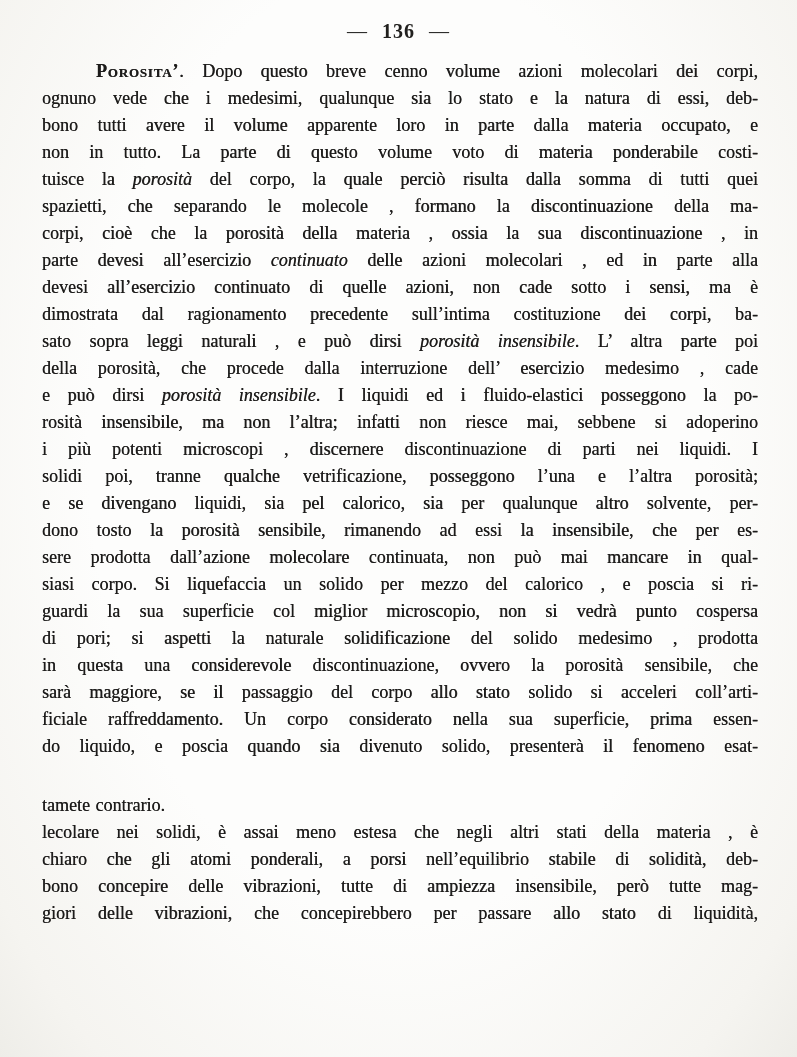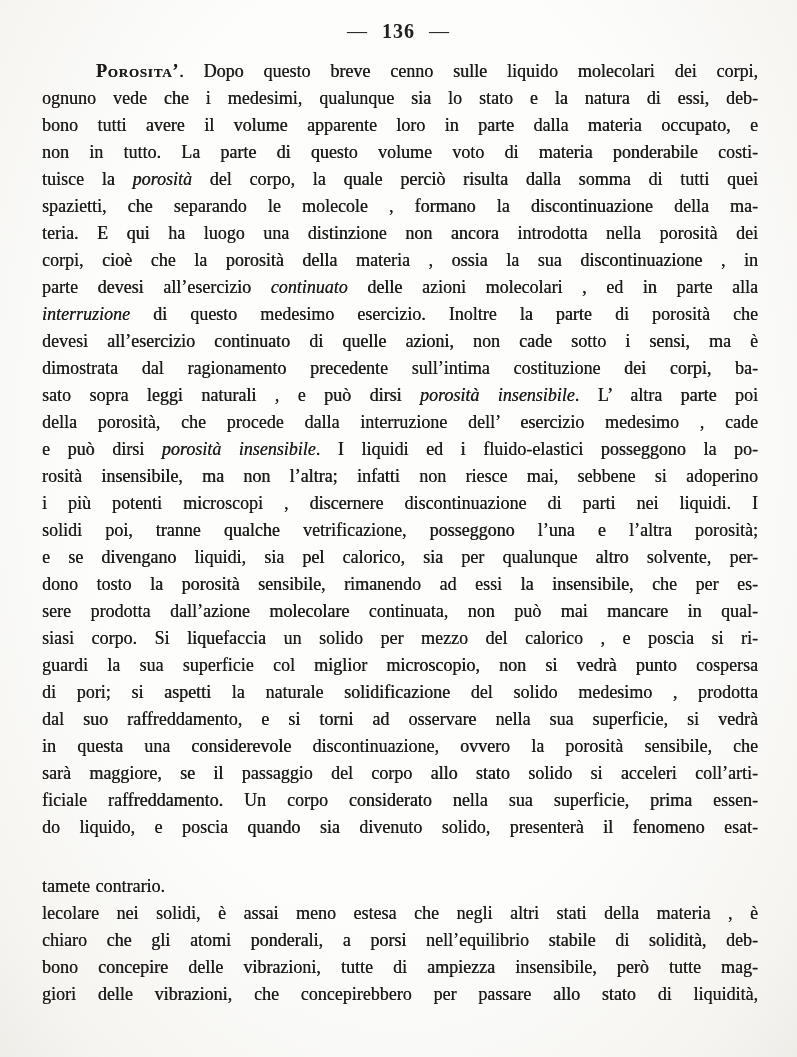--- a/index.html
+++ b/index.html
@@ -52,45 +52,42 @@
   .i { font-style: italic; }
 </style>
 </head>
 <body>
 
 <div class="page">
   <div class="running-head">
     <span class="dash">—</span><span>136</span><span class="dash">—</span>
   </div>
   <div class="text-block">
-      <div class="line indent"><span class="sc">Porosita’</span><span>. Dopo questo breve cenno sulle liquido molecolari dei corpi,</span></div>
+      <div class="line indent"><span class="sc">Porosita’</span><span>. Dopo questo breve cenno volume azioni molecolari dei corpi,</span></div>
       <div class="line"><span>ognuno vede che i medesimi, qualunque sia lo stato e la natura di essi, deb-</span></div>
       <div class="line"><span>bono tutti avere il volume apparente loro in parte dalla materia occupato, e</span></div>
       <div class="line"><span>non in tutto. La parte di questo volume voto di materia ponderabile costi-</span></div>
       <div class="line"><span>tuisce la </span><span class="i">porosità</span><span> del corpo, la quale perciò risulta dalla somma di tutti quei</span></div>
       <div class="line"><span>spazietti, che separando le molecole , formano la discontinuazione della ma-</span></div>
-      <div class="line"><span>teria. E qui ha luogo una distinzione non ancora introdotta nella porosità dei</span></div>
       <div class="line"><span>corpi, cioè che la porosità della materia , ossia la sua discontinuazione , in</span></div>
       <div class="line"><span>parte devesi all’esercizio </span><span class="i">continuato</span><span> delle azioni molecolari , ed in parte alla</span></div>
-      <div class="line"><span class="i">interruzione</span><span> di questo medesimo esercizio. Inoltre la parte di porosità che</span></div>
       <div class="line"><span>devesi all’esercizio continuato di quelle azioni, non cade sotto i sensi, ma è</span></div>
       <div class="line"><span>dimostrata dal ragionamento precedente sull’intima costituzione dei corpi, ba-</span></div>
       <div class="line"><span>sato sopra leggi naturali , e può dirsi </span><span class="i">porosità insensibile</span><span>. L’ altra parte poi</span></div>
       <div class="line"><span>della porosità, che procede dalla interruzione dell’ esercizio medesimo , cade</span></div>
       <div class="line"><span>e può dirsi </span><span class="i">porosità insensibile</span><span>. I liquidi ed i fluido-elastici posseggono la po-</span></div>
       <div class="line"><span>rosità insensibile, ma non l’altra; infatti non riesce mai, sebbene si adoperino</span></div>
       <div class="line"><span>i più potenti microscopi , discernere discontinuazione di parti nei liquidi. I</span></div>
       <div class="line"><span>solidi poi, tranne qualche vetrificazione, posseggono l’una e l’altra porosità;</span></div>
       <div class="line"><span>e se divengano liquidi, sia pel calorico, sia per qualunque altro solvente, per-</span></div>
       <div class="line"><span>dono tosto la porosità sensibile, rimanendo ad essi la insensibile, che per es-</span></div>
       <div class="line"><span>sere prodotta dall’azione molecolare continuata, non può mai mancare in qual-</span></div>
       <div class="line"><span>siasi corpo. Si liquefaccia un solido per mezzo del calorico , e poscia si ri-</span></div>
       <div class="line"><span>guardi la sua superficie col miglior microscopio, non si vedrà punto cospersa</span></div>
       <div class="line"><span>di pori; si aspetti la naturale solidificazione del solido medesimo , prodotta</span></div>
-      <div class="line"><span>dal suo raffreddamento, e si torni ad osservare nella sua superficie, si vedrà</span></div>
       <div class="line"><span>in questa una considerevole discontinuazione, ovvero la porosità sensibile, che</span></div>
       <div class="line"><span>sarà maggiore, se il passaggio del corpo allo stato solido si acceleri coll’arti-</span></div>
       <div class="line"><span>ficiale raffreddamento. Un corpo considerato nella sua superficie, prima essen-</span></div>
       <div class="line"><span>do liquido, e poscia quando sia divenuto solido, presenterà il fenomeno esat-</span></div>
       <div class="line last"><span>tamete contrario.</span></div>
       <div class="line"><span>lecolare nei solidi, è assai meno estesa che negli altri stati della materia , è</span></div>
       <div class="line"><span>chiaro che gli atomi ponderali, a porsi nell’equilibrio stabile di solidità, deb-</span></div>
       <div class="line"><span>bono concepire delle vibrazioni, tutte di ampiezza insensibile, però tutte mag-</span></div>
       <div class="line"><span>giori delle vibrazioni, che concepirebbero per passare allo stato di liquidità,</span></div>
     </div>

